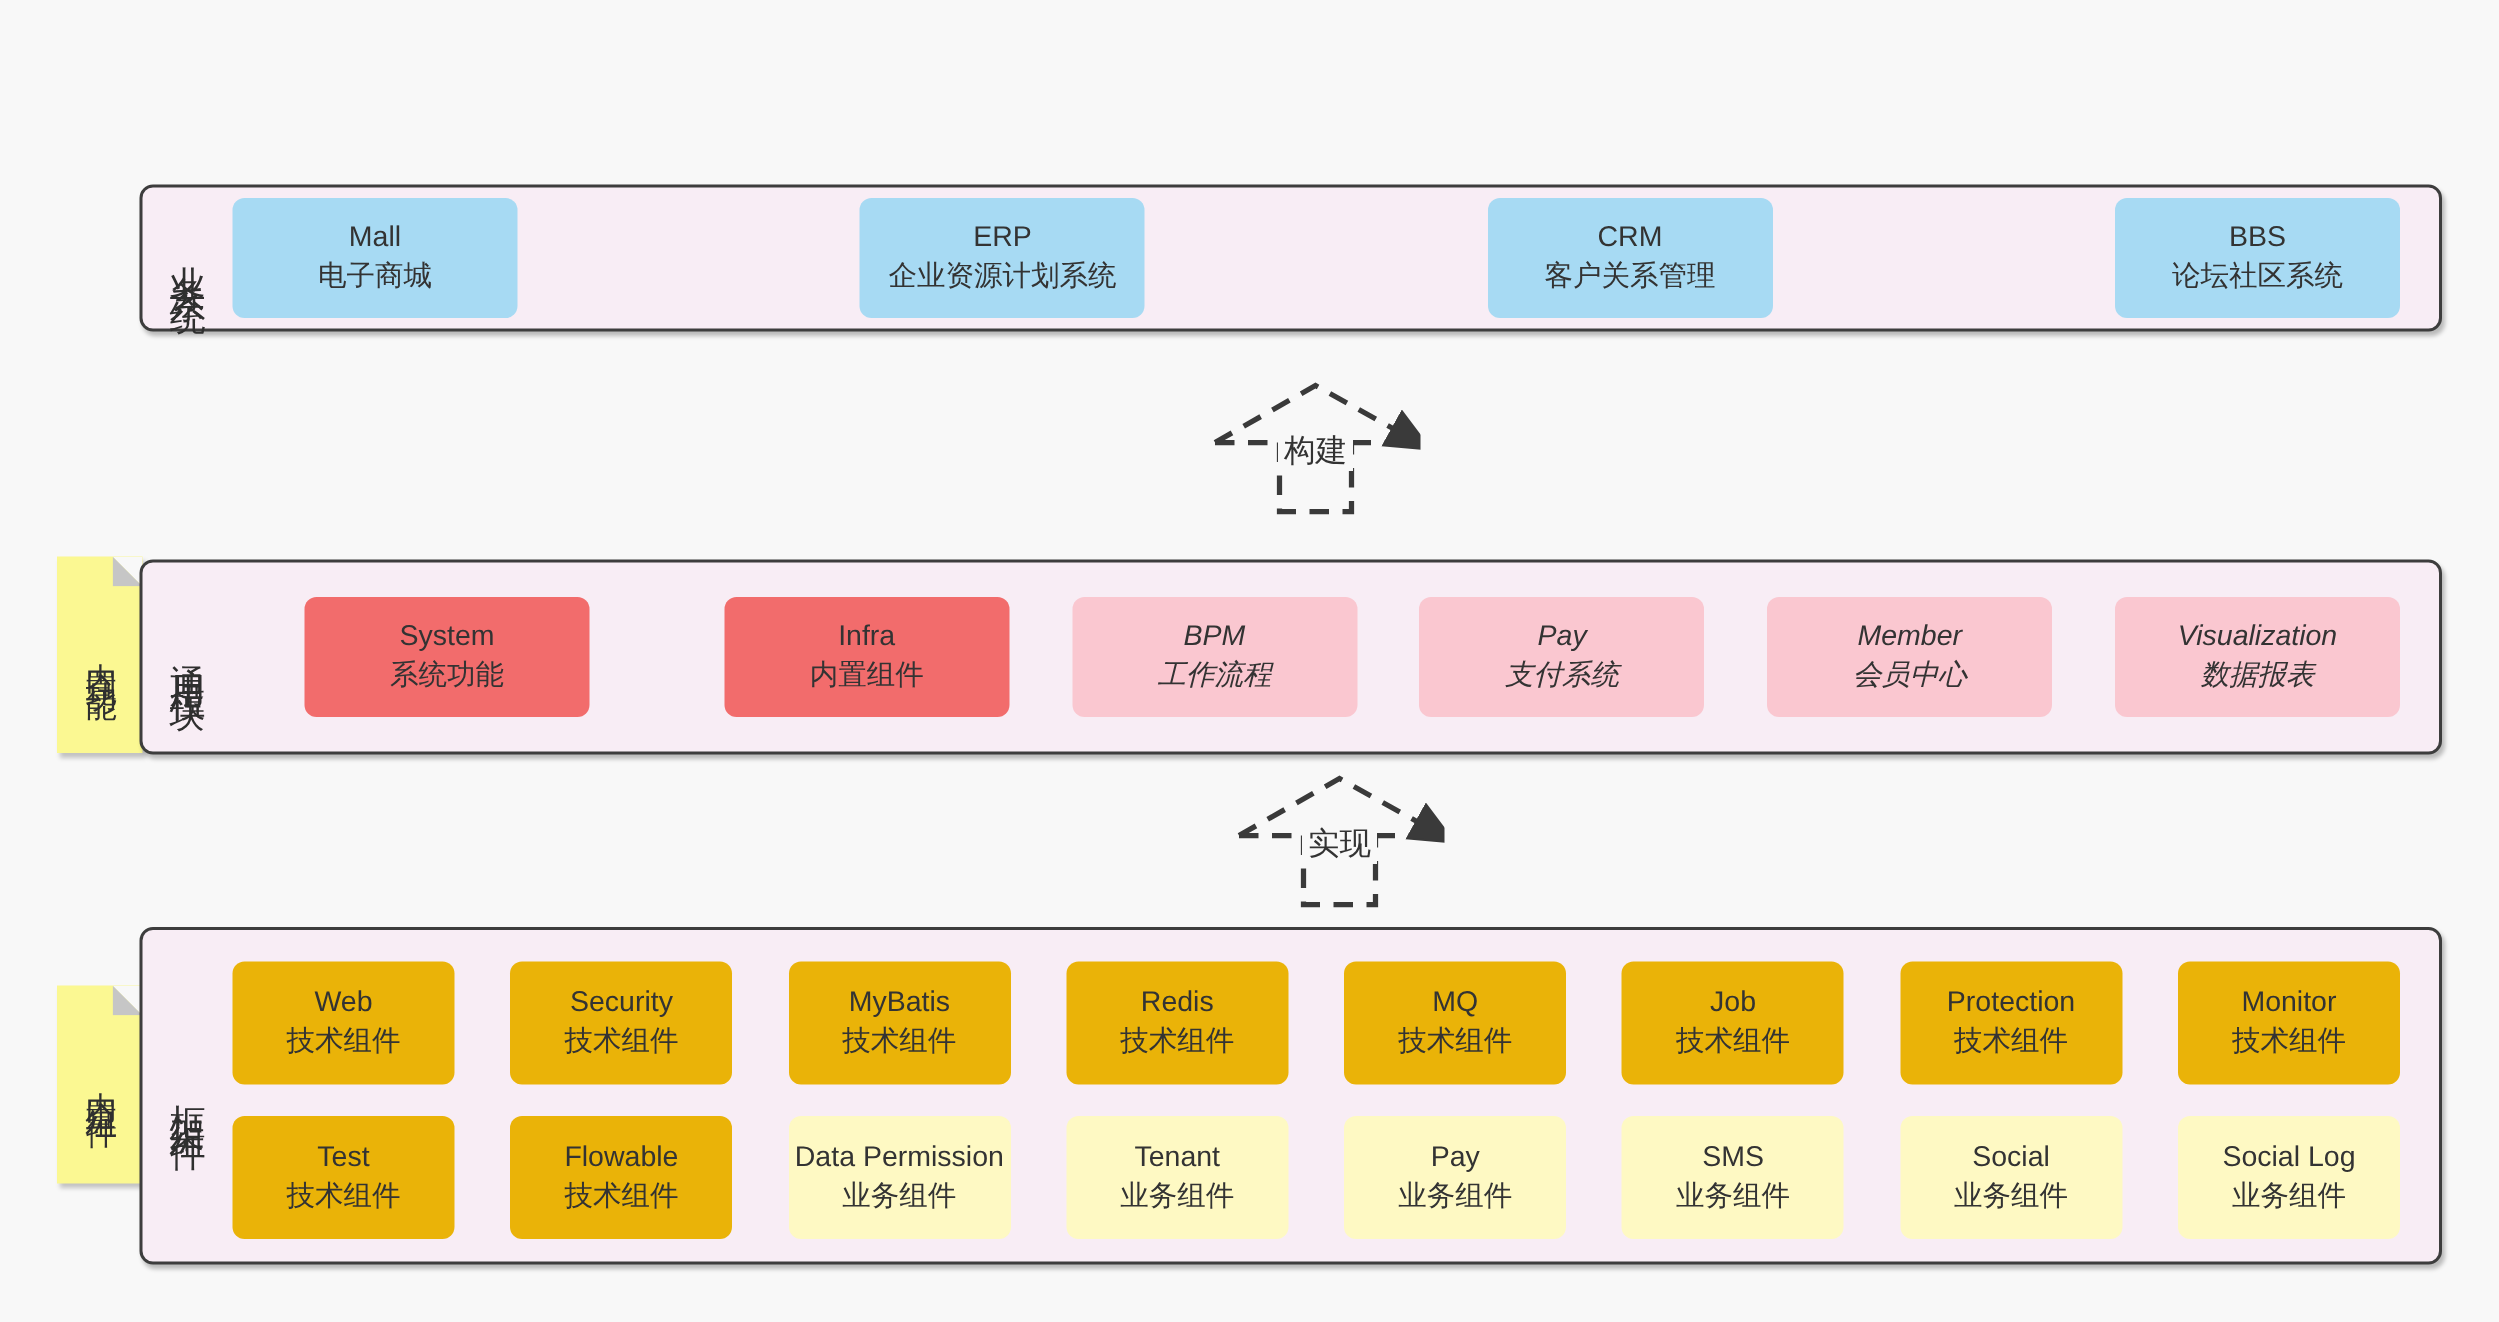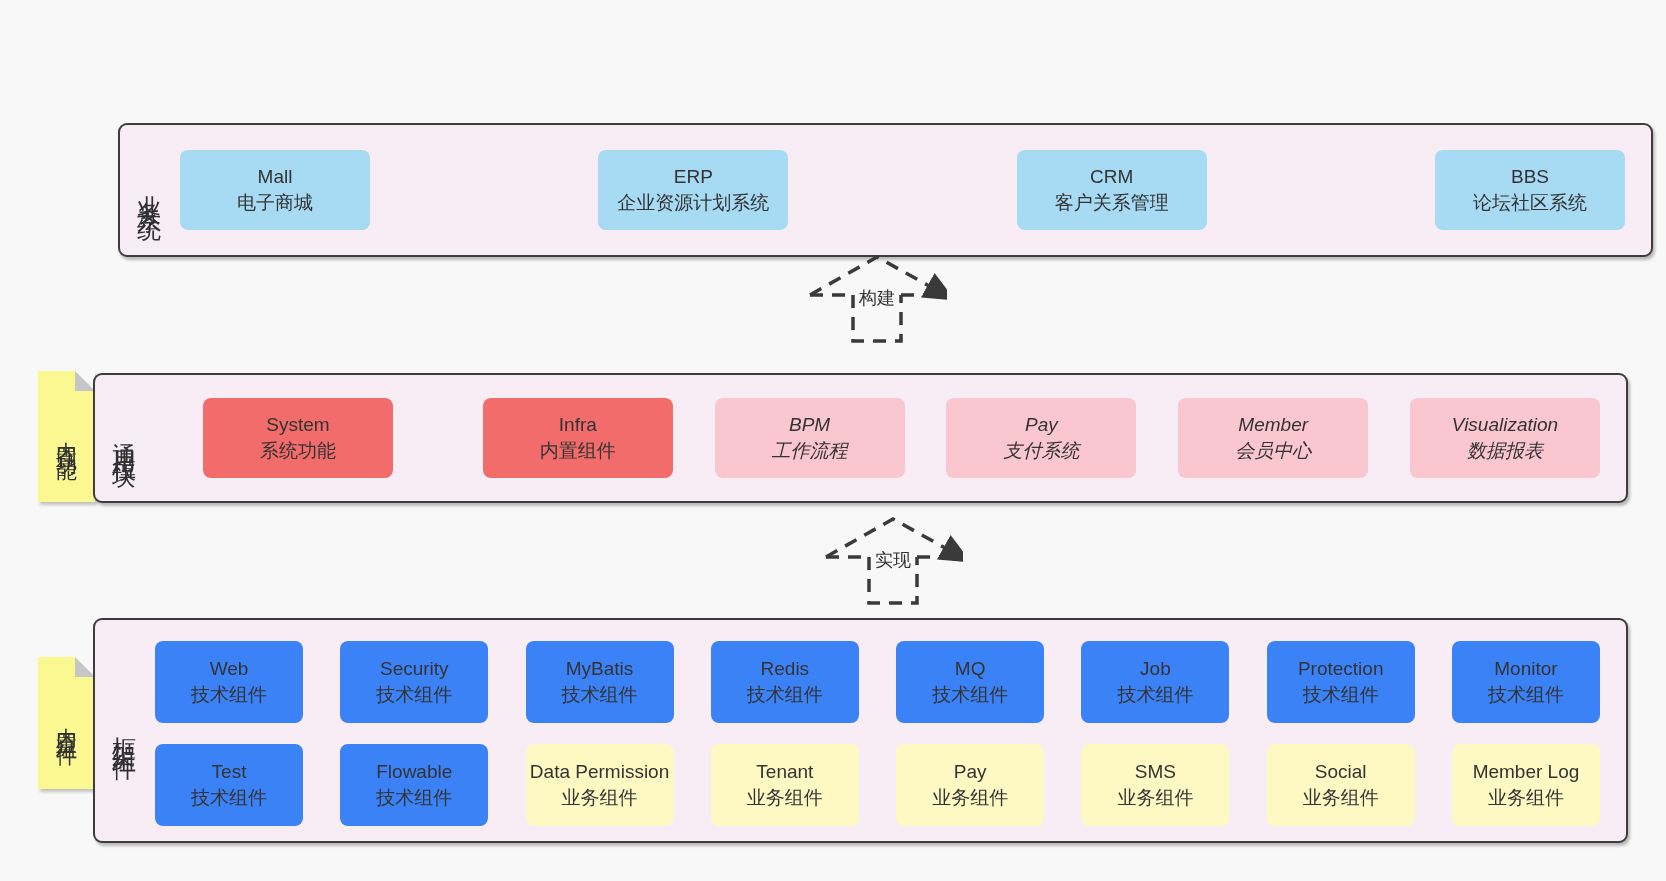--- a/index.html
+++ b/index.html
@@ -1,61 +1,61 @@
 <!DOCTYPE html>
 <html><head>
 <meta charset="utf-8">
 <style>
   html,body{margin:0;padding:0;background:#f8f8f8;font-family:"Liberation Sans","DejaVu Sans",sans-serif;color:#333;}
   .stage{position:relative;width:1666px;height:881px;overflow:hidden;background:#f8f8f8;}
 
   
   .band{position:absolute;left:93px;width:1535px;background:#f8edf5;border:2px solid #3d3d3d;
         border-radius:9px;box-sizing:border-box;z-index:2;box-shadow:2px 3px 3px rgba(0,0,0,.25);}
-  .band-top{top:123px;height:134px;margin-left:25px;}
+  .band-top{top:123px;height:98px;}
   .band-mid{top:373px;height:130px;}
   .band-bot{top:618px;height:225px;}
   .band-label{position:absolute;left:13px;top:50%;transform:translateY(-50%);
         writing-mode:vertical-rl;text-orientation:upright;font-size:24px;letter-spacing:7px;
         color:#2f2f2f;white-space:nowrap;}
 
   
   .row{position:absolute;left:60px;right:26px;display:flex;justify-content:space-between;}
   .row-center{top:50%;transform:translateY(-50%);}
   .band-bot .row1{top:21px;}
   .band-bot .row2{top:124px;}
   .box{border-radius:8px;display:flex;flex-direction:column;justify-content:center;align-items:center;
        text-align:center;font-size:19px;line-height:26px;box-sizing:border-box;padding:2px 4px;}
   .row-6 .box{width:190px;height:80px;}
   .row-8 .box{width:148px;height:82px;}
   .c-blue{background:#a7daf3;}
   .c-red{background:#f26c6c;margin-left:48px;}
   .c-pink{background:#fac7d0;font-style:italic;}
-  .c-green{background:#3b82f6;}
+  .c-green{background:#eab308;}
   .c-greenl{background:#fef9c3;}
   .box-name,.box-sub{width:100%;}
 
   
   .note{position:absolute;left:38px;width:57px;background:#fbf892;z-index:1;
         box-shadow:2px 3px 3px rgba(0,0,0,.22);display:flex;align-items:center;justify-content:center;}
   .note-mid{top:371px;height:131px;}
   .note-bot{top:657px;height:132px;}
   .note-text{writing-mode:vertical-rl;text-orientation:upright;font-size:21px;letter-spacing:6px;color:#2f2f2f;}
   .fold-bg{position:absolute;top:0;right:0;width:20px;height:20px;background:#f8f8f8;
         clip-path:polygon(0 0,100% 0,100% 100%);}
   .fold-gray{position:absolute;top:0;right:0;width:20px;height:20px;background:#c6c6c6;
         clip-path:polygon(0 0,100% 100%,0 100%);}
 
   
   .arrow{position:absolute;width:140px;height:90px;z-index:3;}
   .arrow-1{left:807px;top:254px;}
   .arrow-2{left:823px;top:516px;}
   .arrow svg{position:absolute;left:0;top:0;}
   .arrow-label{position:absolute;left:50%;top:32px;transform:translateX(-50%);
-        background:#f8f8f8;padding:0 4px;font-size:18px;color:#333;white-space:nowrap;}
+        background:#f8f8f8;padding:0 4px;font-size:21px;color:#333;white-space:nowrap;}
 </style>
 </head>
 <body>
 
 <div class="stage">
 
   <div class="note note-mid">
     <span class="note-text">内置功能</span>
     <span class="fold-bg"></span>
     <span class="fold-gray"></span>
@@ -213,19 +213,19 @@
       </div>
       <div class="box c-greenl">
         <div class="box-name">SMS</div>
         <div class="box-sub">业务组件</div>
       </div>
       <div class="box c-greenl">
         <div class="box-name">Social</div>
         <div class="box-sub">业务组件</div>
       </div>
       <div class="box c-greenl">
-        <div class="box-name">Member Log</div>
+        <div class="box-name">Social Log</div>
         <div class="box-sub">业务组件</div>
       </div>
     </div>
   </div>
 
 </div>
 
 </body></html>

